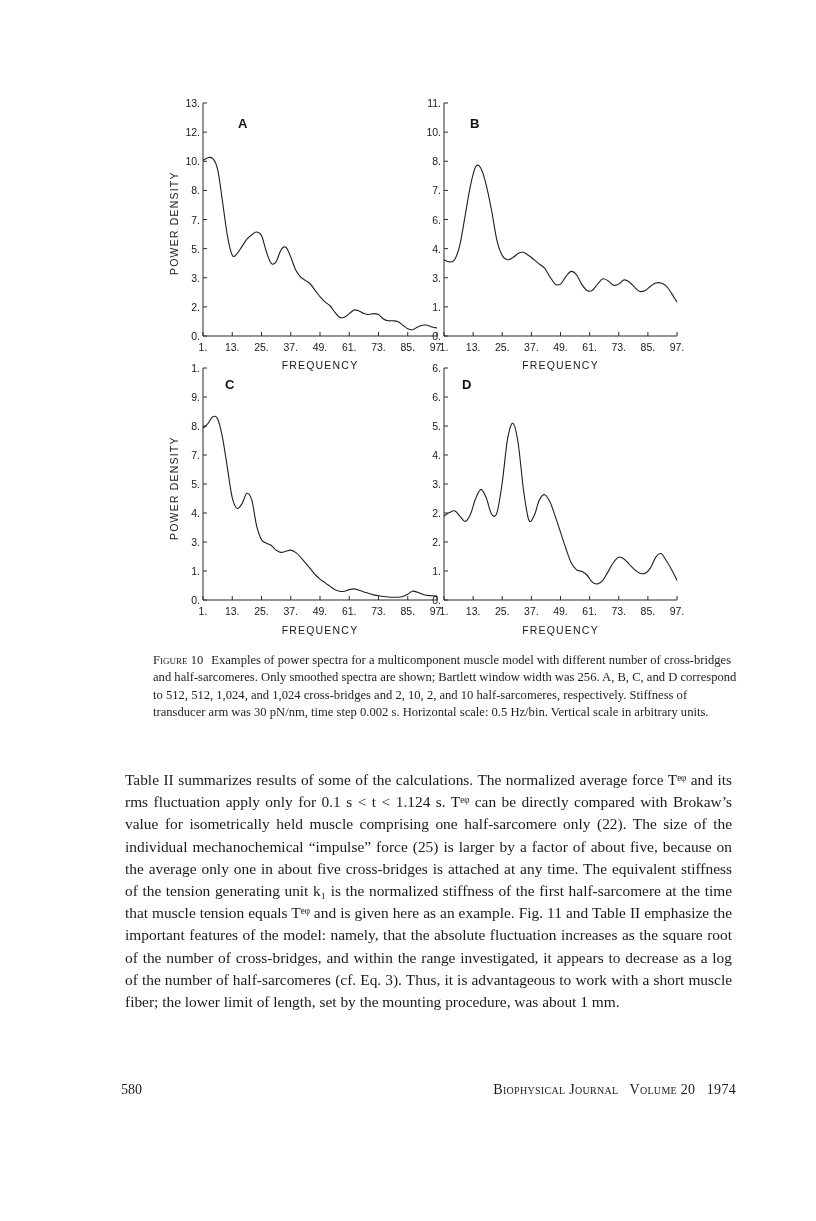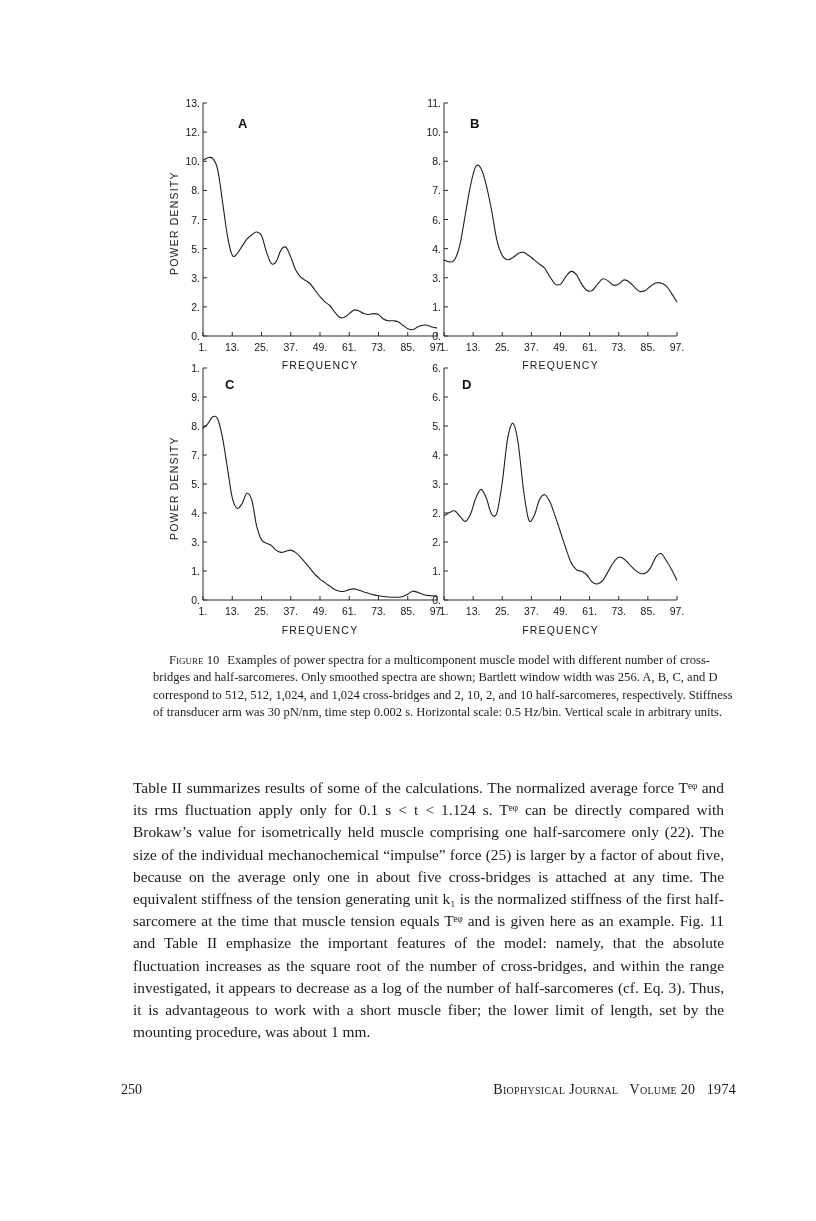--- a/index.html
+++ b/index.html
@@ -7,27 +7,27 @@
   .figure-svg { position: absolute; left: 0; top: 0; }
   .tick-label { font-family: "Liberation Sans", sans-serif; font-size: 10.5px; fill: #1a1a1a; }
   .axis-title { font-family: "Liberation Sans", sans-serif; font-size: 10.5px; letter-spacing: 1.2px; fill: #1a1a1a; }
   .panel-letter { font-family: "Liberation Sans", sans-serif; font-size: 13px; font-weight: bold; fill: #111; }
   .axis-line { stroke: #2a2a2a; stroke-width: 1; fill: none; }
   .curve { stroke: #1f1f1f; stroke-width: 1.1; fill: none; }
   .caption {
     position: absolute; left: 153px; top: 652px; width: 585px;
     font-family: "Liberation Serif", serif; font-size: 12.6px; line-height: 17.4px; color: #1e1e1e;
   }
-  .caption .fig-label { font-variant: small-caps; margin-right: 8px; margin-left: 16px; }
+  .caption .fig-label { font-variant: small-caps; margin-right: 8px; }
   .body-text {
     position: absolute; left: 121px; top: 765px; width: 615px;
     font-family: "Liberation Serif", serif; font-size: 15.4px; line-height: 22.2px; color: #1a1a1a;
     text-align: justify;
   }
-  .body-text p { margin: 12px; }
+  .body-text p { margin: 4px; }
   .footer {
     position: absolute; left: 121px; top: 1082px; width: 615px;
     font-family: "Liberation Serif", serif; font-size: 14px; color: #1a1a1a;
   }
   .footer .page-number { position: absolute; left: 0; top: 0; }
   .footer .journal { position: absolute; right: 0; top: 0; font-variant: small-caps; letter-spacing: 0.3px; white-space: pre; }
 </style>
 </head>
 <body>
 
@@ -212,15 +212,15 @@
 
 <div class="caption">
   <span class="fig-label">Figure 10</span><span>Examples of power spectra for a multicomponent muscle model with different number of cross-bridges and half-sarcomeres. Only smoothed spectra are shown; Bartlett window width was 256. A, B, C, and D correspond to 512, 512, 1,024, and 1,024 cross-bridges and 2, 10, 2, and 10 half-sarcomeres, respectively. Stiffness of transducer arm was 30 pN/nm, time step 0.002 s. Horizontal scale: 0.5 Hz/bin. Vertical scale in arbitrary units.</span>
 </div>
 
 <div class="body-text">
   <p>Table II summarizes results of some of the calculations. The normalized average force Tᵉᵠ and its rms fluctuation apply only for 0.1 s &lt; t &lt; 1.124 s. Tᵉᵠ can be directly compared with Brokaw’s value for isometrically held muscle comprising one half-sarcomere only (22). The size of the individual mechanochemical “impulse” force (25) is larger by a factor of about five, because on the average only one in about five cross-bridges is attached at any time. The equivalent stiffness of the tension generating unit k₁ is the normalized stiffness of the first half-sarcomere at the time that muscle tension equals Tᵉᵠ and is given here as an example. Fig. 11 and Table II emphasize the important features of the model: namely, that the absolute fluctuation increases as the square root of the number of cross-bridges, and within the range investigated, it appears to decrease as a log of the number of half-sarcomeres (cf. Eq. 3). Thus, it is advantageous to work with a short muscle fiber; the lower limit of length, set by the mounting procedure, was about 1 mm.</p>
 </div>
 
 <div class="footer">
-  <span class="page-number">250</span>
+  <span class="page-number">580</span>
   <span class="journal">Biophysical Journal   Volume 20   1974</span>
 </div>
 
 </body></html>

